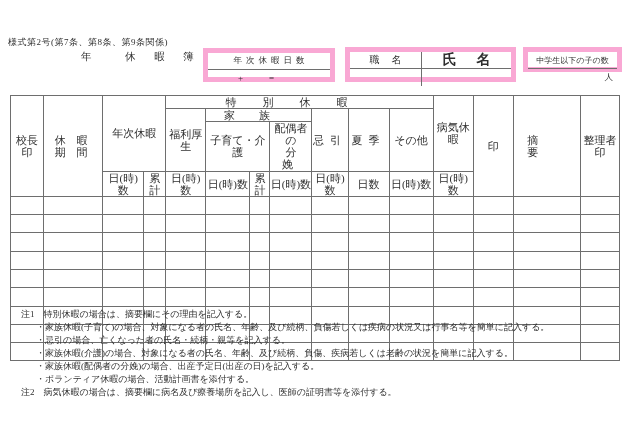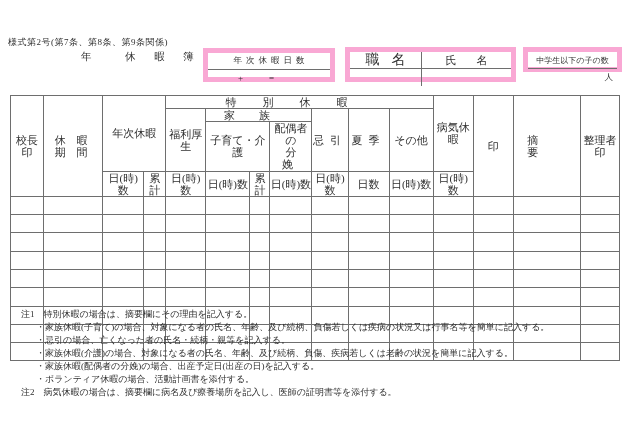--- a/index.html
+++ b/index.html
@@ -13,22 +13,22 @@
   .title-year{position:absolute;left:81px;top:50px;font-size:10.5px;}
   .title-main{position:absolute;left:125px;top:50px;font-size:10.5px;letter-spacing:8px;}
   .box{position:absolute;border:5px solid #f9a8d4;box-sizing:border-box;background:#fff;}
   .annual-box{left:203px;top:48px;width:132px;height:34px;}
   .annual-box .bh{height:16px;border-bottom:1px solid #6e6e6e;display:flex;align-items:center;justify-content:center;font-size:8.5px;letter-spacing:4px;padding-left:4px;}
   .annual-box .bv{height:15px;display:flex;align-items:center;font-size:9px;padding-left:30px;}
   .annual-box .bv .eq{margin-left:26px;}
   .staff-box{left:345px;top:47px;width:171px;height:35px;}
   .staff-box .row{display:flex;height:16px;}
   .staff-box .row.head{border-bottom:1px solid #6e6e6e;}
-  .staff-box .c1{width:72px;border-right:1px solid #6e6e6e;display:flex;align-items:center;justify-content:center;font-size:14px;box-sizing:border-box;font-family:Liberation Mono, monospace;}
-  .staff-box .c2{flex:1;display:flex;align-items:center;justify-content:center;font-size:11px;}
+  .staff-box .c1{width:72px;border-right:1px solid #6e6e6e;display:flex;align-items:center;justify-content:center;font-size:10px;box-sizing:border-box;font-family:Liberation Mono, monospace;}
+  .staff-box .c2{flex:1;display:flex;align-items:center;justify-content:center;font-size:14px;font-weight:bold;}
   .staff-box .row:last-child{height:17px;}
   .ls12{letter-spacing:12px;padding-left:12px;}
   .ls20{letter-spacing:20px;padding-left:20px;}
   .child-box{left:523px;top:47px;width:99px;height:25px;}
   .child-box .bh{height:16px;border-bottom:1px solid #6e6e6e;display:flex;align-items:center;justify-content:center;font-size:8px;}
   .child-box .bv{height:17px;display:flex;align-items:center;justify-content:flex-end;font-size:8.5px;padding-right:4px;}
   
   table.main{position:absolute;left:10px;top:95px;width:610px;border-collapse:collapse;table-layout:fixed;}
   table.main th,table.main td{border:1px solid #6e6e6e;padding:0;font-weight:normal;text-align:center;vertical-align:middle;line-height:1.1;}
   table.main th{font-size:11px;}

